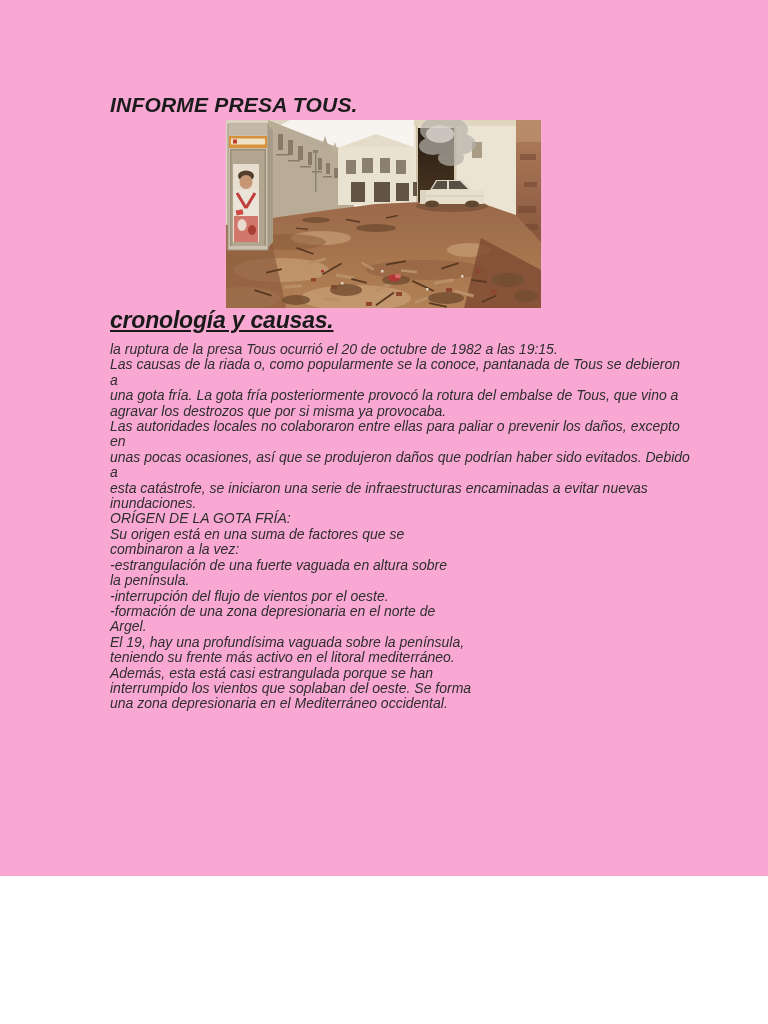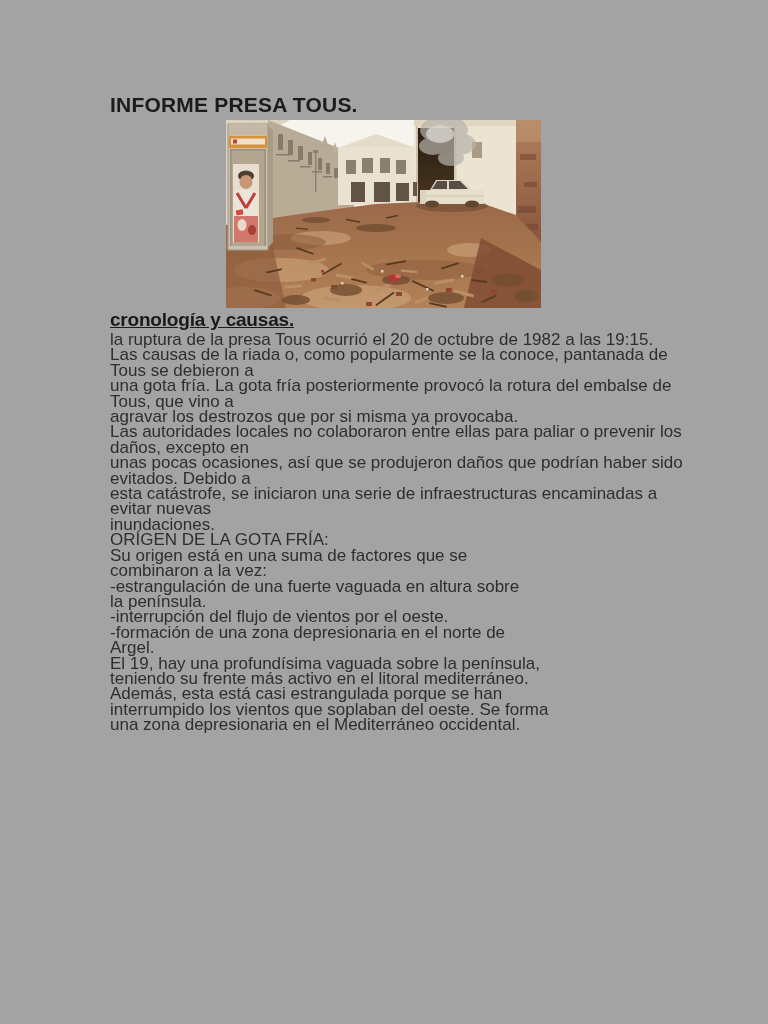--- a/index.html
+++ b/index.html
@@ -1,23 +1,24 @@
 <!DOCTYPE html>
 <html><head>
 <meta charset="utf-8">
 <style>
   * { margin: 0; padding: 0; box-sizing: border-box; }
   html, body { background: #ffffff; }
   .page {
     position: relative;
     width: 768px;
-    height: 1024px;
-    background: #a3a3a3;
+    height: 876px;
+    background: #f9a8d4;
     font-family: "Liberation Sans", "DejaVu Sans", sans-serif;
     overflow: hidden;
+    font-style: italic;
   }
   .doc-title {
     position: absolute;
     left: 110px;
     top: 93px;
     font-size: 21px;
     font-weight: bold;
     color: #1b1b1b;
     letter-spacing: 0.2px;
     white-space: nowrap;
@@ -31,30 +32,30 @@
   }
   .photo-wrap svg { display: block; width: 315px; height: 188px; }
   .content {
     position: absolute;
     left: 110px;
     top: 310px;
     width: 580px;
     color: #2e2e2e;
   }
   .section-heading {
-    font-size: 19px;
+    font-size: 23px;
     font-weight: bold;
     text-decoration: underline;
     color: #1a1a1a;
     line-height: 20px;
     letter-spacing: -0.2px;
-    margin-bottom: 2px;
+    margin-bottom: 12px;
   }
   .para {
-    font-size: 17px;
+    font-size: 14px;
     line-height: 15.4px;
     white-space: pre-line;
   }
   .para + .para { }
 </style>
 </head>
 <body>
 
 <div class="page">
 

